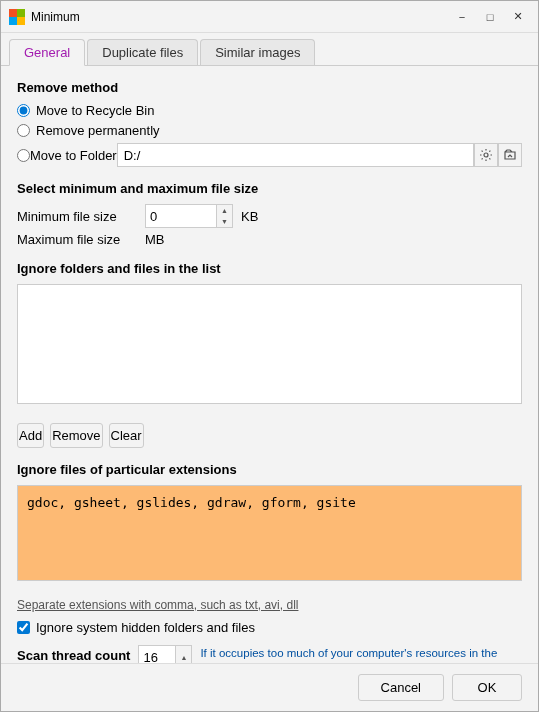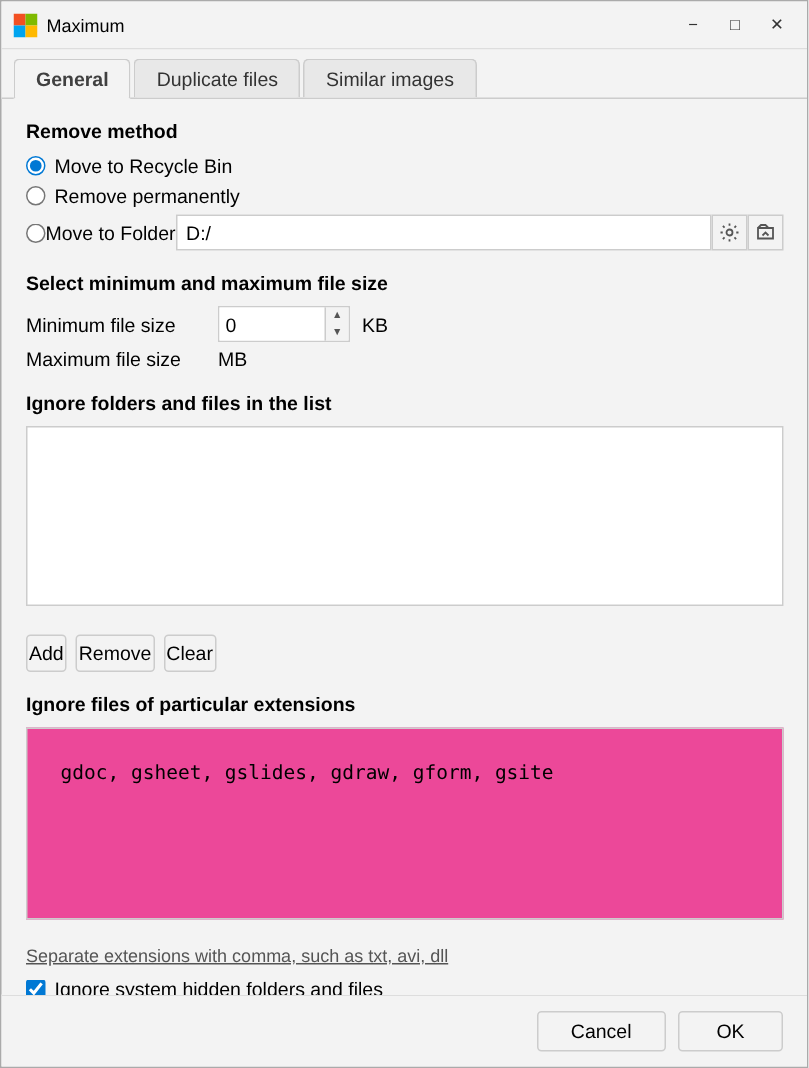--- a/index.html
+++ b/index.html
@@ -75,22 +75,21 @@
       cursor: pointer;
       font-size: 13px;
       border-radius: 4px 4px 0 0;
       color: #333;
     }
     .tab.active {
       background: #f3f3f3;
       border-bottom: 1px solid #f3f3f3;
       margin-bottom: -1px;
       z-index: 1;
-      color: #404040;
-      font-weight: bold;
+      color: #a21caf;
     }
     .content {
       padding: 14px 16px;
       flex: 1;
       overflow-y: auto;
       background: #f3f3f3;
     }
     .section-title {
       font-weight: 700;
       margin-bottom: 8px;
@@ -210,26 +209,26 @@
       background: #f3f3f3;
       cursor: pointer;
       font-size: 13px;
       border-radius: 3px;
     }
     .ext-section {
       margin-bottom: 10px;
     }
     .ext-textarea {
       width: 100%;
-      height: 128px;
-      border: 1px solid #ccc;
-      background: #ec4899;
+      height: 96px;
+      border: 1px solid #ccc;
+      background: #fdba74;
       resize: none;
       font-size: 13px;
-      padding: 22px;
+      padding: 9px;
       margin-bottom: 4px;
     }
     .hint-text {
       font-size: 12px;
       color: #555;
       margin-bottom: 8px;
       text-decoration: underline;
     }
     .checkbox-row {
       display: flex;
@@ -294,21 +293,21 @@
 
   <div class="title-bar">
     <div class="title-bar-icon">
       <svg width="16" height="16" viewBox="0 0 16 16">
         <rect x="0" y="0" width="8" height="8" fill="#f25022"></rect>
         <rect x="8" y="0" width="8" height="8" fill="#7fba00"></rect>
         <rect x="0" y="8" width="8" height="8" fill="#00a4ef"></rect>
         <rect x="8" y="8" width="8" height="8" fill="#ffb900"></rect>
       </svg>
     </div>
-    <span class="title-bar-text">Maximum</span>
+    <span class="title-bar-text">Minimum</span>
     <div class="title-bar-controls">
       <button class="title-btn">−</button>
       <button class="title-btn">□</button>
       <button class="title-btn close">✕</button>
     </div>
   </div>
 
   <div class="tabs">
     <div class="tab active">General</div>
     <div class="tab">Duplicate files</div>

